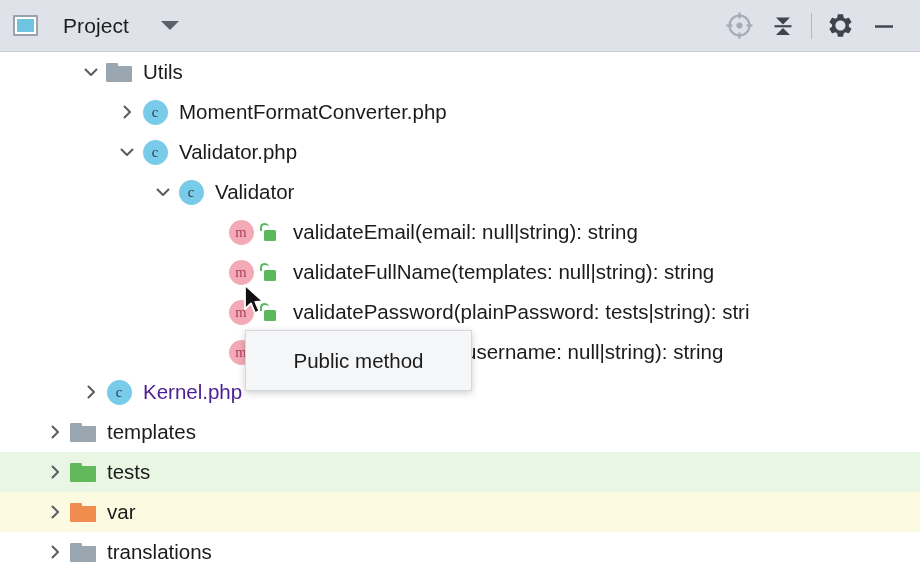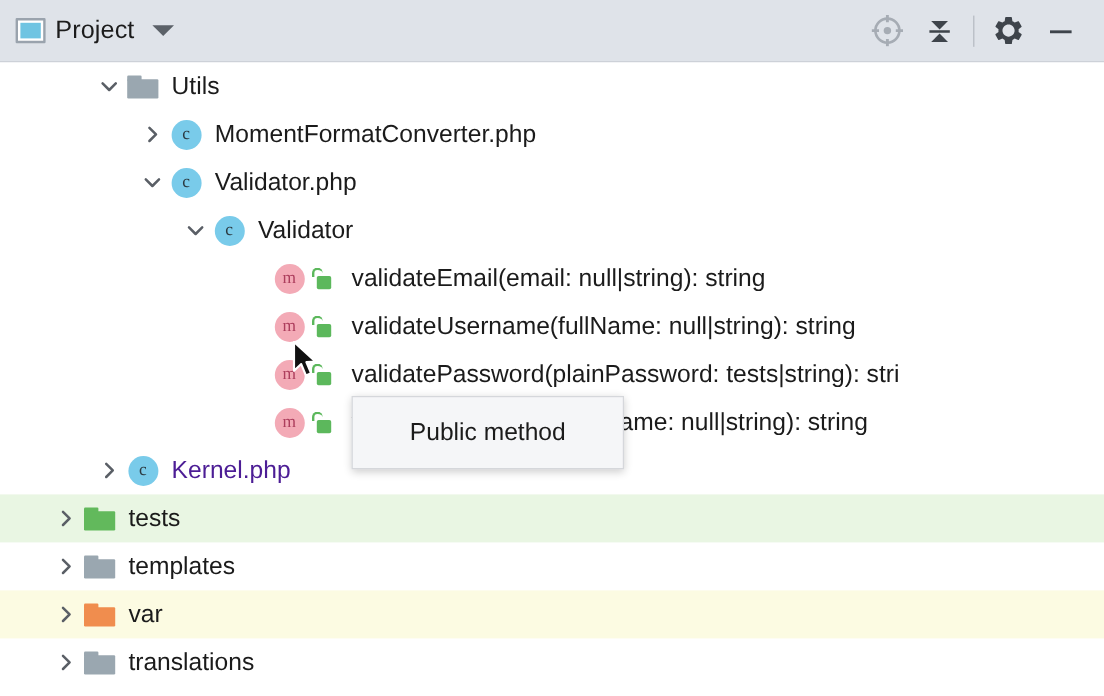--- a/index.html
+++ b/index.html
@@ -26,21 +26,21 @@
     background: #dfe3e9;
     border-bottom: 1px solid #c9cdd4;
     display: flex;
     align-items: center;
     padding: 0 14px 0 13px;
   }
 
   .tool-left {
     display: flex;
     align-items: center;
-    gap: 8px;
+    gap: 25px;
     flex: 1 1 auto;
     min-width: 0;
   }
 
   .project-logo {
     width: 25px;
     height: 21px;
     border: 2px solid #9aa3ad;
     background: #ffffff;
     display: flex;
@@ -231,21 +231,20 @@
     height: 61px;
     background: #f5f6f8;
     border: 1px solid #d5d7db;
     box-shadow: 0 2px 7px rgba(0,0,0,0.20);
     display: flex;
     align-items: center;
     justify-content: center;
     font-size: 20.5px;
     color: #1b1b1b;
     z-index: 40;
-    margin-left: 48px;
   }
 
   
   .cursor {
     position: absolute;
     left: 243px;
     top: 284px;
     width: 26px;
     height: 34px;
     z-index: 60;
@@ -380,21 +379,21 @@
       <div class="ind" style="width:226px"></div>
       <div class="row-icon">
         <div class="badge-m">m</div>
       </div>
       <div class="lock-wrap">
         <div class="lock-open">
             <div class="shackle"></div>
             <div class="bodyl"></div>
           </div>
       </div>
-      <div class="label">validateUsername(fullName: null|string): string</div>
+      <div class="label">validateFullName(templates: null|string): string</div>
     </div>
 
     <div class="row">
       <div class="ind" style="width:226px"></div>
       <div class="row-icon">
         <div class="badge-m">m</div>
       </div>
       <div class="lock-wrap">
         <div class="lock-open">
             <div class="shackle"></div>
@@ -424,50 +423,50 @@
         <svg width="18" height="18" viewBox="0 0 18 18">
             <polyline points="6.5,3.5 12,9 6.5,14.5" fill="none" stroke="#5a5f66" stroke-width="2.1" stroke-linecap="round" stroke-linejoin="round"></polyline>
           </svg>
       </div>
       <div class="row-icon">
         <div class="badge-c">c</div>
       </div>
       <div class="label link">Kernel.php</div>
     </div>
 
+    <div class="row">
+      <div class="ind" style="width:42px"></div>
+      <div class="chevron">
+        <svg width="18" height="18" viewBox="0 0 18 18">
+            <polyline points="6.5,3.5 12,9 6.5,14.5" fill="none" stroke="#5a5f66" stroke-width="2.1" stroke-linecap="round" stroke-linejoin="round"></polyline>
+          </svg>
+      </div>
+      <div class="row-icon">
+        <div class="folder gray">
+            <div class="tab"></div>
+            <div class="body"></div>
+          </div>
+      </div>
+      <div class="label">templates</div>
+    </div>
+
     <div class="row bg-green">
       <div class="ind" style="width:42px"></div>
       <div class="chevron">
         <svg width="18" height="18" viewBox="0 0 18 18">
             <polyline points="6.5,3.5 12,9 6.5,14.5" fill="none" stroke="#5a5f66" stroke-width="2.1" stroke-linecap="round" stroke-linejoin="round"></polyline>
           </svg>
       </div>
       <div class="row-icon">
         <div class="folder green">
             <div class="tab"></div>
             <div class="body"></div>
           </div>
       </div>
       <div class="label">tests</div>
-    </div>
-
-    <div class="row">
-      <div class="ind" style="width:42px"></div>
-      <div class="chevron">
-        <svg width="18" height="18" viewBox="0 0 18 18">
-            <polyline points="6.5,3.5 12,9 6.5,14.5" fill="none" stroke="#5a5f66" stroke-width="2.1" stroke-linecap="round" stroke-linejoin="round"></polyline>
-          </svg>
-      </div>
-      <div class="row-icon">
-        <div class="folder gray">
-            <div class="tab"></div>
-            <div class="body"></div>
-          </div>
-      </div>
-      <div class="label">templates</div>
     </div>
 
     <div class="row bg-yellow">
       <div class="ind" style="width:42px"></div>
       <div class="chevron">
         <svg width="18" height="18" viewBox="0 0 18 18">
             <polyline points="6.5,3.5 12,9 6.5,14.5" fill="none" stroke="#5a5f66" stroke-width="2.1" stroke-linecap="round" stroke-linejoin="round"></polyline>
           </svg>
       </div>
       <div class="row-icon">

